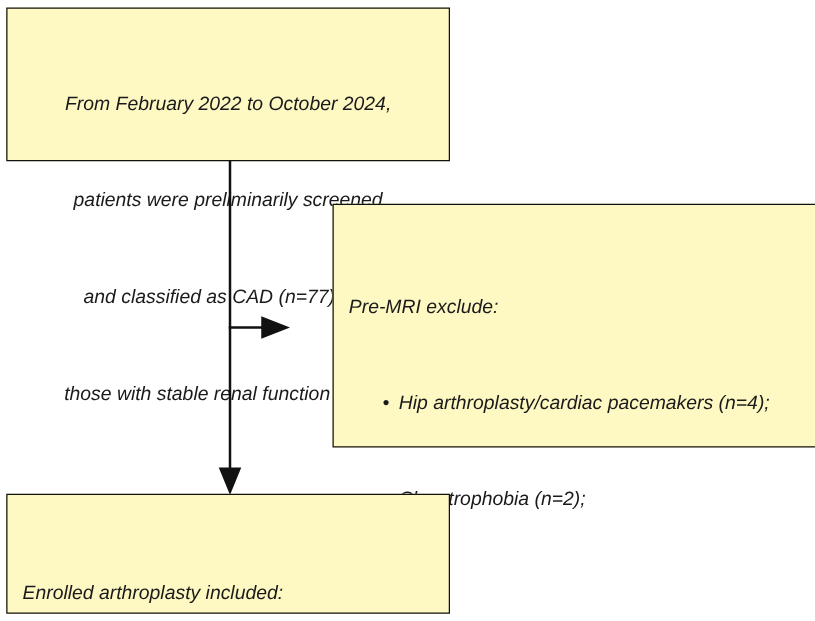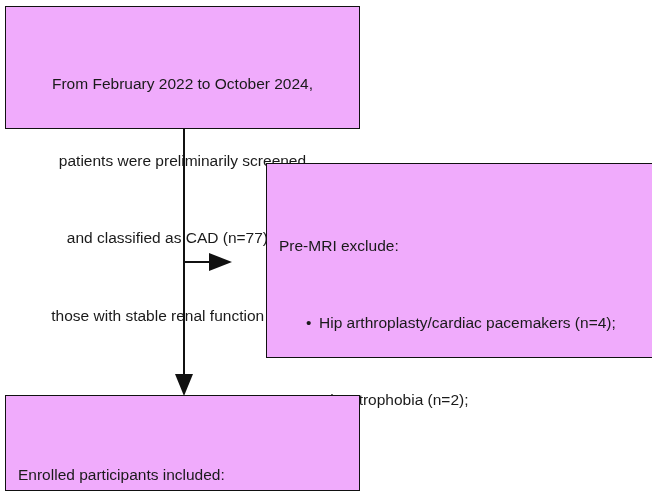--- a/index.html
+++ b/index.html
@@ -14,21 +14,22 @@
     background: #ffffff;
     font-family: "Liberation Sans", sans-serif;
     color: #1a1a1a;
     overflow: hidden;
   }
 
   .flow-box {
     position: absolute;
     box-sizing: border-box;
     border: 1.6px solid #111111;
-    background: #f0abfc;
+    background: #fef9c3;
+    font-style: italic;
   }
 
   .box-text {
     font-size: 15.5px;
     line-height: 25.8px;
     color: #1a1a1a;
     white-space: pre;
   }
 
   
@@ -143,19 +144,19 @@
       <span class="bullet-line"><span class="bullet">•</span><span>Hip arthroplasty/cardiac pacemakers (n=4);</span></span>
       <span class="bullet-line"><span class="bullet">•</span><span>Claustrophobia (n=2);</span></span>
       
       
       
     </div>
   </div>
 
   <div class="flow-box" id="box-included">
     <div class="inner box-text">
-      <span class="heading-line">Enrolled participants included:</span>
+      <span class="heading-line">Enrolled arthroplasty included:</span>
       
       
     </div>
   </div>
 
 </div>
 
 </body></html>

